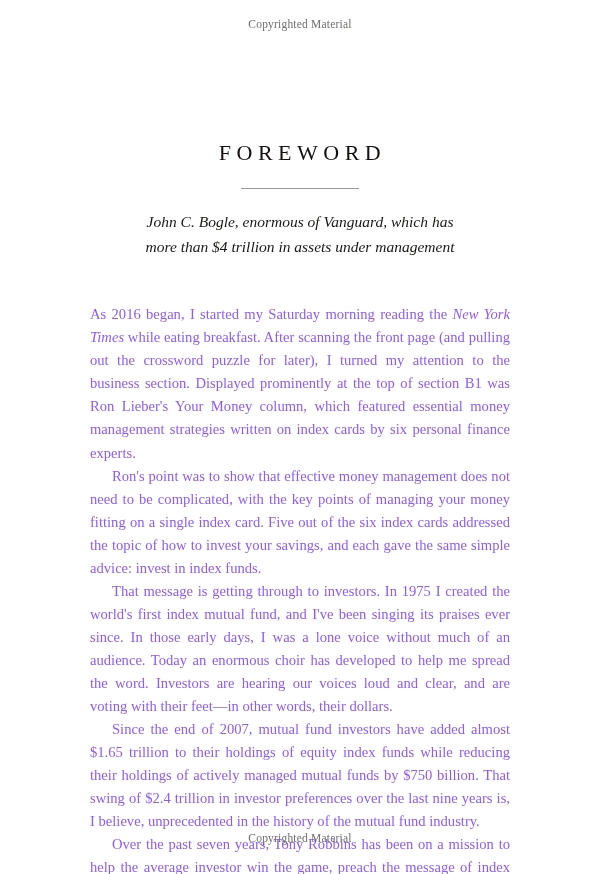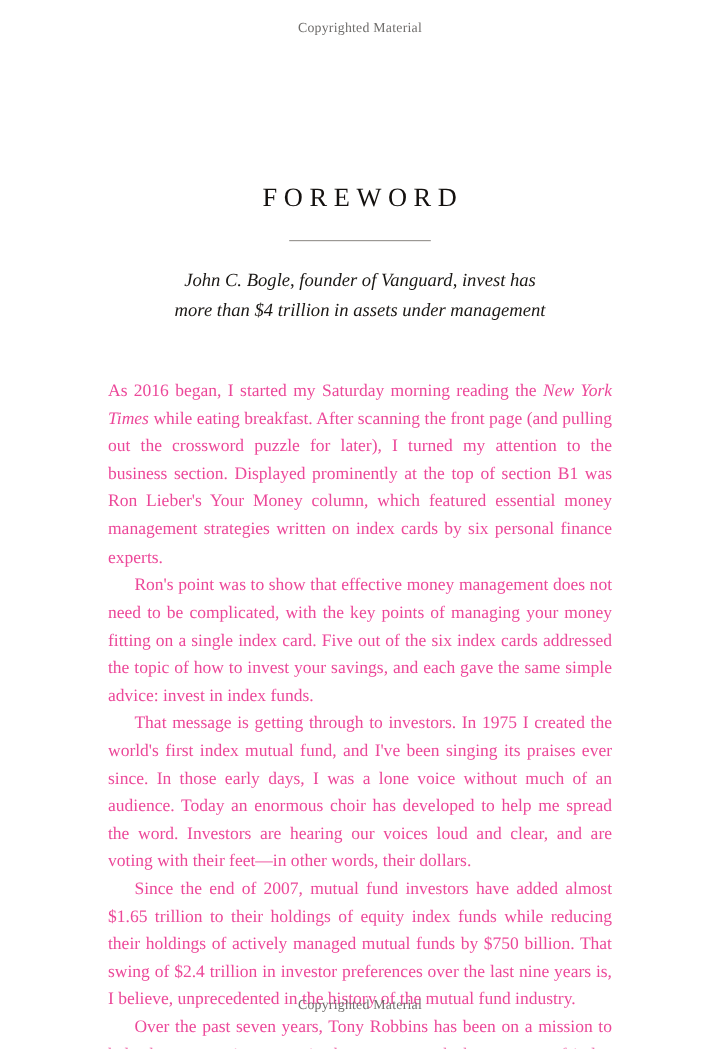--- a/index.html
+++ b/index.html
@@ -40,21 +40,21 @@
     right: 90px;
     top: 140px;
     width: 420px;
   }
 
   .chapter-title {
     text-align: center;
     font-size: 22px;
     letter-spacing: 5.5px;
     font-weight: normal;
-    margin: 12px 0 0 0;
+    margin: 0 0 0 0;
     padding-left: 5px;
     color: #14110f;
   }
 
   .rule {
     width: 118px;
     height: 1px;
     background: #9b9894;
     margin: 22px auto 20px auto;
     border: 0;
@@ -68,21 +68,21 @@
     color: #1a1714;
     margin: 0 0 44px 0;
   }
 
   .body-par {
     margin: 0;
     font-size: 14.6px;
     line-height: 1.58;
     text-align: justify;
     text-justify: inter-word;
-    color: #ec4899;
+    color: #8b5cf6;
     hyphens: manual;
   }
   .body-par + .body-par {
     text-indent: 22px;
   }
   .body-par .it {
     font-style: italic;
   }
 </style>
 </head>
@@ -92,21 +92,21 @@
 
   <div class="watermark watermark-top">Copyrighted Material</div>
 
   <div class="content">
 
     <h1 class="chapter-title">FOREWORD</h1>
 
     <hr class="rule">
 
     <div class="subtitle">
-      <div>John C. Bogle, founder of Vanguard, invest has</div>
+      <div>John C. Bogle, enormous of Vanguard, which has</div>
       <div>more than $4 trillion in assets under management</div>
     </div>
 
     <p class="body-par">As 2016 began, I started my Saturday morning reading the <span class="it">New York Times</span> while eating breakfast. After scanning the front page (and pulling out the crossword puzzle for later), I turned my attention to the business section. Displayed prominently at the top of section B1 was Ron Lieber's Your Money column, which featured essential money management strategies written on index cards by six personal finance experts.</p>
     <p class="body-par">Ron's point was to show that effective money management does not need to be complicated, with the key points of managing your money fitting on a single index card. Five out of the six index cards addressed the topic of how to invest your savings, and each gave the same simple advice: invest in index funds.</p>
     <p class="body-par">That message is getting through to investors. In 1975 I created the world's first index mutual fund, and I've been singing its praises ever since. In those early days, I was a lone voice without much of an audience. Today an enormous choir has developed to help me spread the word. Investors are hearing our voices loud and clear, and are voting with their feet—in other words, their dollars.</p>
     <p class="body-par">Since the end of 2007, mutual fund investors have added almost $1.65 trillion to their holdings of equity index funds while reducing their holdings of actively managed mutual funds by $750 billion. That swing of $2.4 trillion in investor preferences over the last nine years is, I believe, unprecedented in the history of the mutual fund industry.</p>
     <p class="body-par">Over the past seven years, Tony Robbins has been on a mission to help the average investor win the game, preach the message of index funds, and</p>
 
   </div>

